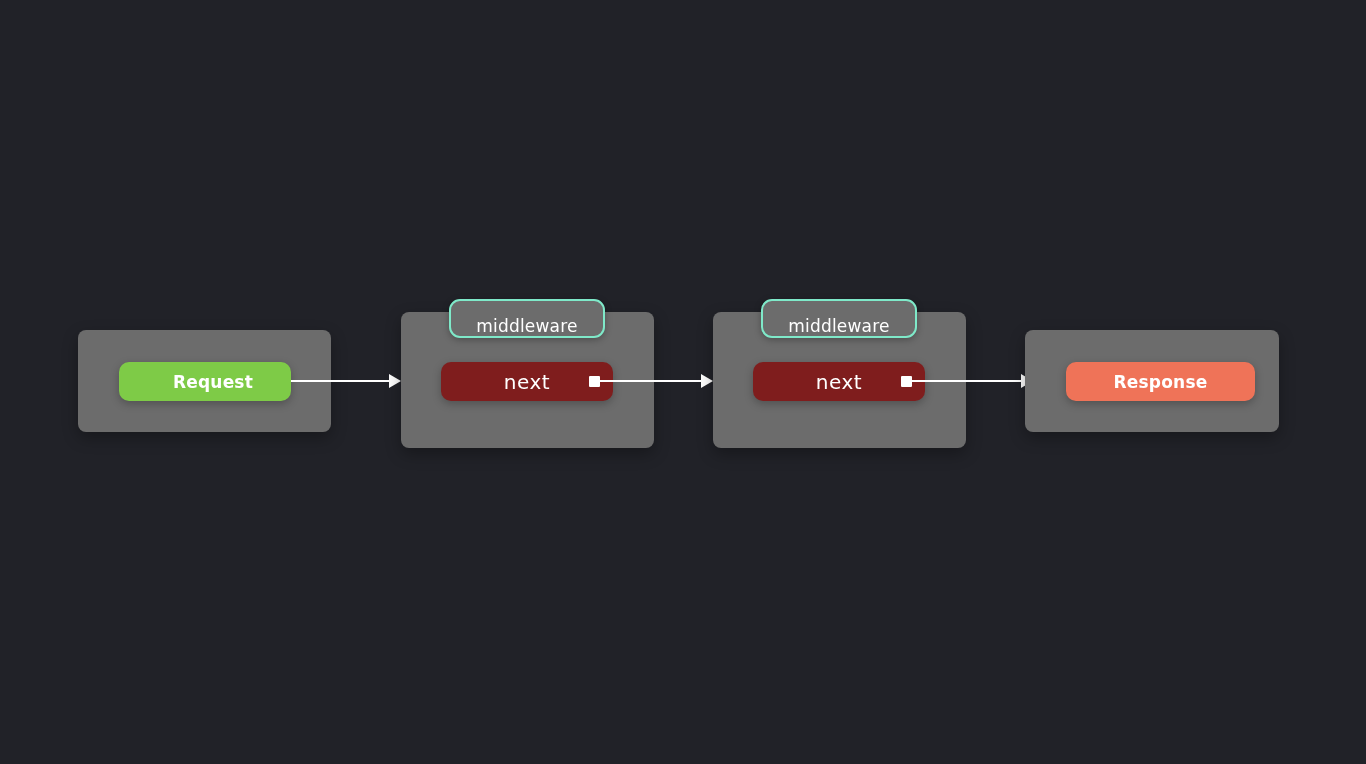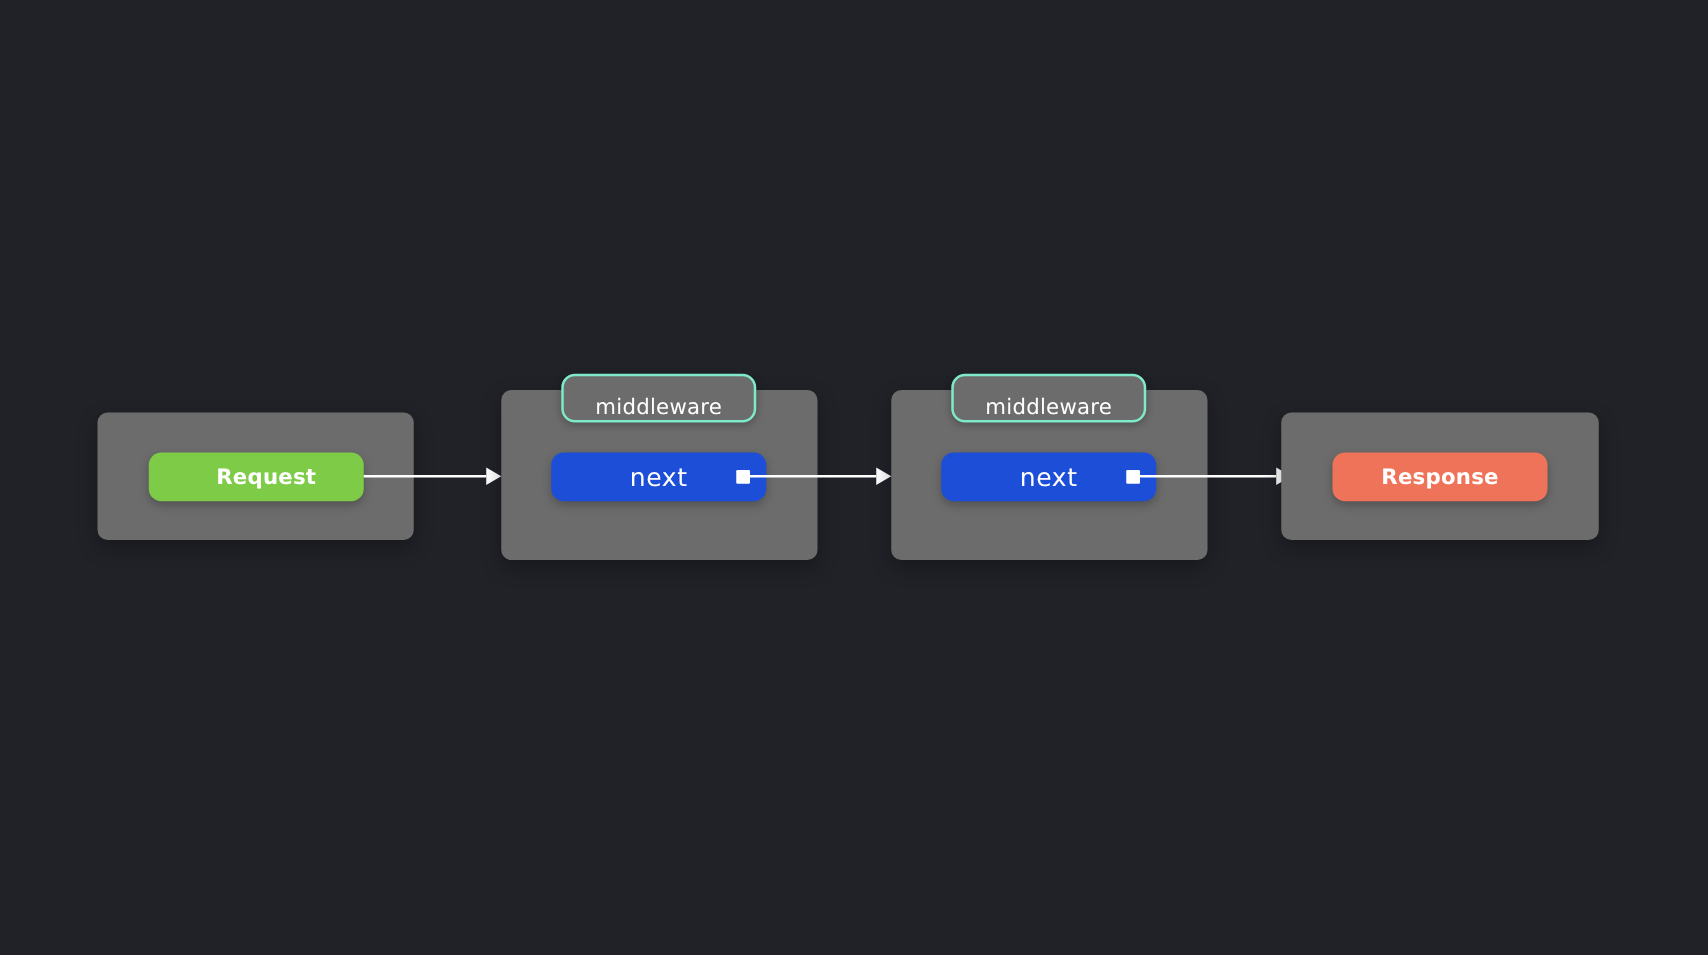--- a/index.html
+++ b/index.html
@@ -53,21 +53,21 @@
   }
 
   .pill-response {
     background: #ef7358;
     font-size: 17px;
     font-weight: bold;
     letter-spacing: 0.2px;
   }
 
   .pill-next {
-    background: #1d4ed8;
+    background: #7f1d1d;
     font-size: 20px;
     font-weight: normal;
     letter-spacing: 0.5px;
   }
 
   
   .pill-label {
     position: absolute;
     background: #6c6c6c;
     border: 2px solid #7fe9c9;
@@ -139,17 +139,17 @@
   </div>
   <div class="pill pill-next" style="left:753px; top:362px; width:172px; height:39px;">
     <span>next</span>
   </div>
   <div class="handle" style="left:901px; top:376px;"></div>
 
   <div class="arrow-line" style="left:912px; top:380px; width:109px;"></div>
   <div class="arrow-head" style="left:1021px; top:374px;"></div>
 
   <div class="node-box" style="left:1025px; top:330px; width:254px; height:102px;"></div>
-  <div class="pill pill-response" style="left:1066px; top:362px; width:172px; height:39px;">
+  <div class="pill pill-response" style="left:1066px; top:362px; width:189px; height:39px;">
     <span>Response</span>
   </div>
 
 </div>
 
 </body></html>

